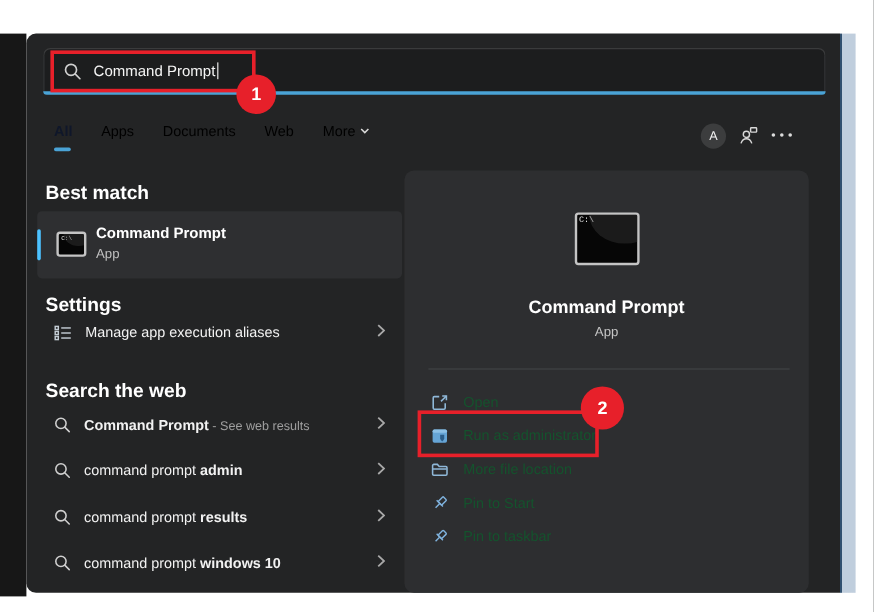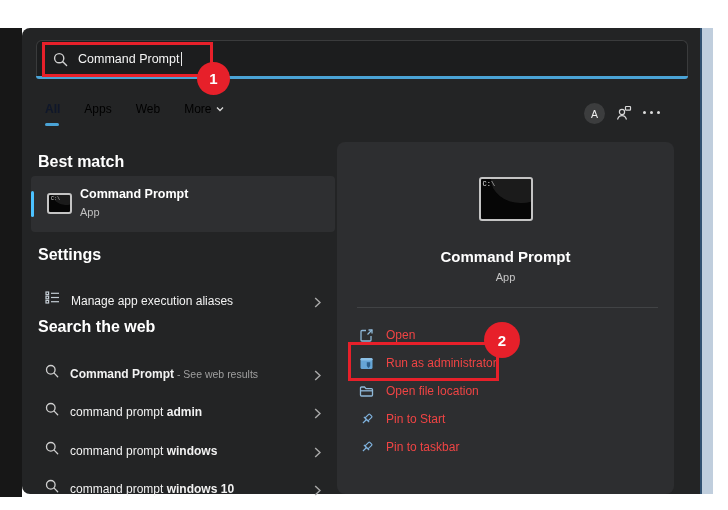--- a/index.html
+++ b/index.html
@@ -50,37 +50,37 @@
   .bm-accent { position:absolute; left:0; top:15px; width:3px; height:26px; background:#4cc2ff; border-radius:2px; }
   .cmd-icon { background:#060606; border:2px solid #c4c4c4; border-radius:3px; position:relative; overflow:hidden; }
   .cmd-icon .scr { position:absolute; left:2px; top:1px; color:#e8e8e8; font-family:"Liberation Mono","DejaVu Sans Mono",monospace; }
   .cmd-icon .shine { position:absolute; right:-40%; top:-60%; width:120%; height:120%; border-radius:50%; background:rgba(70,70,70,.35); }
   .cmd-sm { position:absolute; left:16px; top:17px; width:25px; height:21px; }
   .cmd-sm .scr { font-size:5px; }
   .bm-title { position:absolute; left:49px; top:11px; color:#ffffff; font-size:12.5px; font-weight:bold; }
   .bm-sub { position:absolute; left:49px; top:30px; color:#c0c0c0; font-size:11px; }
 
   
-  .row { position:absolute; left:31px; width:304px; display:flex; align-items:flex-end; padding:0 14px; gap:11px;
+  .row { position:absolute; left:31px; width:304px; display:flex; align-items:flex-start; padding:0 14px; gap:11px;
          border-radius:4px; color:#f2f2f2; font-size:12px; }
   .row .grow { flex:1; white-space:nowrap; overflow:hidden; }
   .row .tail { color:#9f9f9f; font-size:10.5px; }
   .row b { font-weight:bold; }
   .chev { flex:0 0 auto; display:flex; }
 
   
   .prev-card { position:absolute; left:337px; top:142px; width:337px; height:352px;
                background:#2d2e30; border-radius:8px; display:flex; flex-direction:column; align-items:center; }
   .cmd-lg { width:54px; height:44px; margin-top:35px; border-width:2px; }
   .cmd-lg .scr { font-size:7px; }
   .prev-title { margin-top:27px; color:#ffffff; font-size:15px; font-weight:bold; }
   .prev-sub { margin-top:6px; color:#c6c6c6; font-size:11px; }
   .divider { position:absolute; left:357px; top:307px; width:301px; height:1px; background:#414345; }
   .actions { position:absolute; left:359px; top:321px; width:300px; }
-  .action { height:28px; display:flex; align-items:center; gap:12px; color:#ef4444; font-size:12px; }
+  .action { height:28px; display:flex; align-items:center; gap:12px; color:#14532d; font-size:12px; }
   .action svg { flex:0 0 auto; }
 
   
   .ann-box { position:absolute; border:3px solid #e7202a; z-index:50; }
   .ann-circle { position:absolute; border-radius:50%; background:#e7202a; color:#ffffff;
                 font-weight:bold; font-size:15px; display:flex; align-items:center; justify-content:center; z-index:60; }
   .box1 { left:42px; top:42px; width:171px; height:35px; }
   .c1 { left:197px; top:62px; width:33px; height:33px; }
   .box2 { left:348px; top:342px; width:151px; height:39px; }
   .c2 { left:484px; top:322px; width:36px; height:36px; }
@@ -105,20 +105,23 @@
     <span class="caret"></span>
   </div>
   <div class="search-underline"></div>
 
   <div class="tabs">
     <div class="tab active">
         <span>All</span>
       </div>
     <div class="tab">
         <span>Apps</span>
+      </div>
+    <div class="tab">
+        <span>Documents</span>
       </div>
     <div class="tab">
         <span>Web</span>
       </div>
     <div class="tab">
         <span>More</span>
       <svg width="8" height="6" viewBox="0 0 8 6">
           <polyline points="1,1.5 4,4.5 7,1.5" fill="none" stroke="#d9d9d9" stroke-width="1.3"></polyline>
         </svg>
     </div>
@@ -197,21 +200,21 @@
           <polyline points="1.2,1 6,5.5 1.2,10" fill="none" stroke="#a8a8a8" stroke-width="1.5"></polyline>
         </svg>
       </span>
   </div>
 
   <div class="row" style="top:424px; height:34px;">
     <span><svg width="14" height="14" viewBox="0 0 15 15">
           <circle cx="6.2" cy="6.2" r="4.6" fill="none" stroke="#cfcfcf" stroke-width="1.4"></circle>
           <line x1="9.8" y1="9.8" x2="13.6" y2="13.6" stroke="#cfcfcf" stroke-width="1.4" stroke-linecap="round"></line>
         </svg></span>
-    <span class="grow"><span>command prompt </span><b>windows</b></span>
+    <span class="grow"><span>command prompt </span><b>results</b></span>
     <span class="chev">
         <svg width="7" height="11" viewBox="0 0 7 11">
           <polyline points="1.2,1 6,5.5 1.2,10" fill="none" stroke="#a8a8a8" stroke-width="1.5"></polyline>
         </svg>
       </span>
   </div>
 
   <div class="row" style="top:462px; height:34px;">
     <span><svg width="14" height="14" viewBox="0 0 15 15">
           <circle cx="6.2" cy="6.2" r="4.6" fill="none" stroke="#cfcfcf" stroke-width="1.4"></circle>
@@ -250,21 +253,21 @@
         <rect x="1.5" y="2" width="12" height="2.6" rx="1.3" fill="#8cc0e6"></rect>
         <path d="M7.8 6.2 l3.4 0 0 3.1 a3.4 3.4 0 0 1 -1.7 2.6 a3.4 3.4 0 0 1 -1.7 -2.6 z" fill="#2b5d89"></path>
       </svg>
       <span>Run as administrator</span>
     </div>
     <div class="action">
       <svg width="15" height="15" viewBox="0 0 15 15" fill="none" stroke="#8fb8d8" stroke-width="1.3">
         <path d="M1.5 4 a1 1 0 0 1 1 -1 H5.5 l1.5 1.7 H12.5 a1 1 0 0 1 1 1 V11 a1 1 0 0 1 -1 1 H2.5 a1 1 0 0 1 -1 -1 Z"></path>
           <path d="M1.8 6.8 H13.2"></path>
       </svg>
-      <span>Open file location</span>
+      <span>More file location</span>
     </div>
     <div class="action">
       <svg width="15" height="15" viewBox="0 0 15 15" fill="none" stroke="#7fb2dd" stroke-width="1.2">
         <g transform="rotate(45 7.5 7.5)">
             <rect x="5.4" y="1.5" width="4.2" height="6" rx="0.8"></rect>
             <line x1="3.8" y1="7.5" x2="11.2" y2="7.5"></line>
             <line x1="7.5" y1="7.5" x2="7.5" y2="12.5"></line>
           </g>
       </svg>
       <span>Pin to Start</span>

